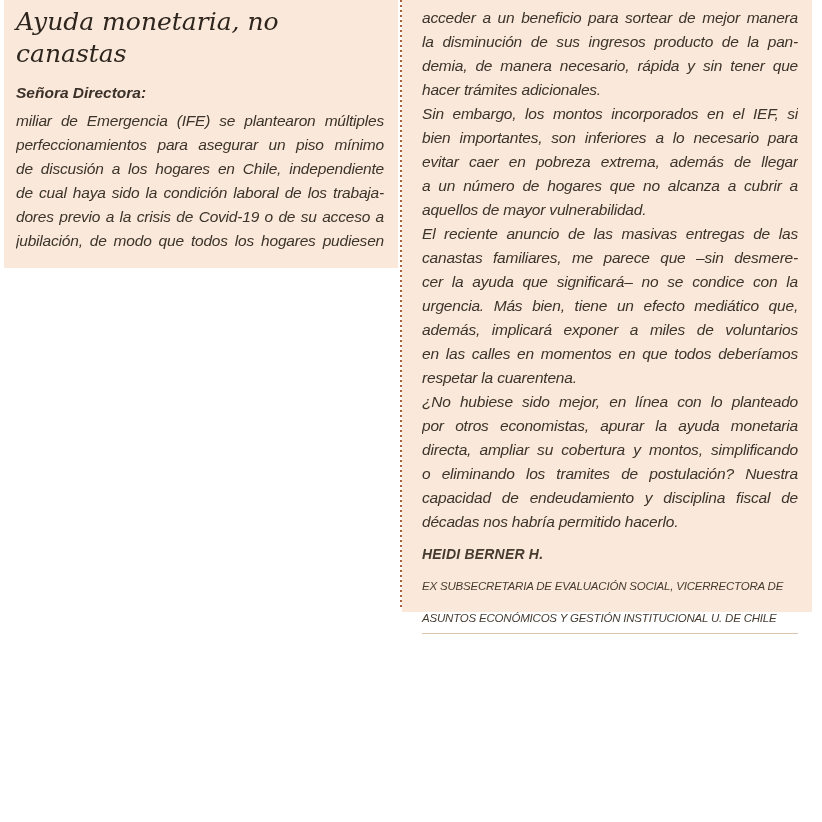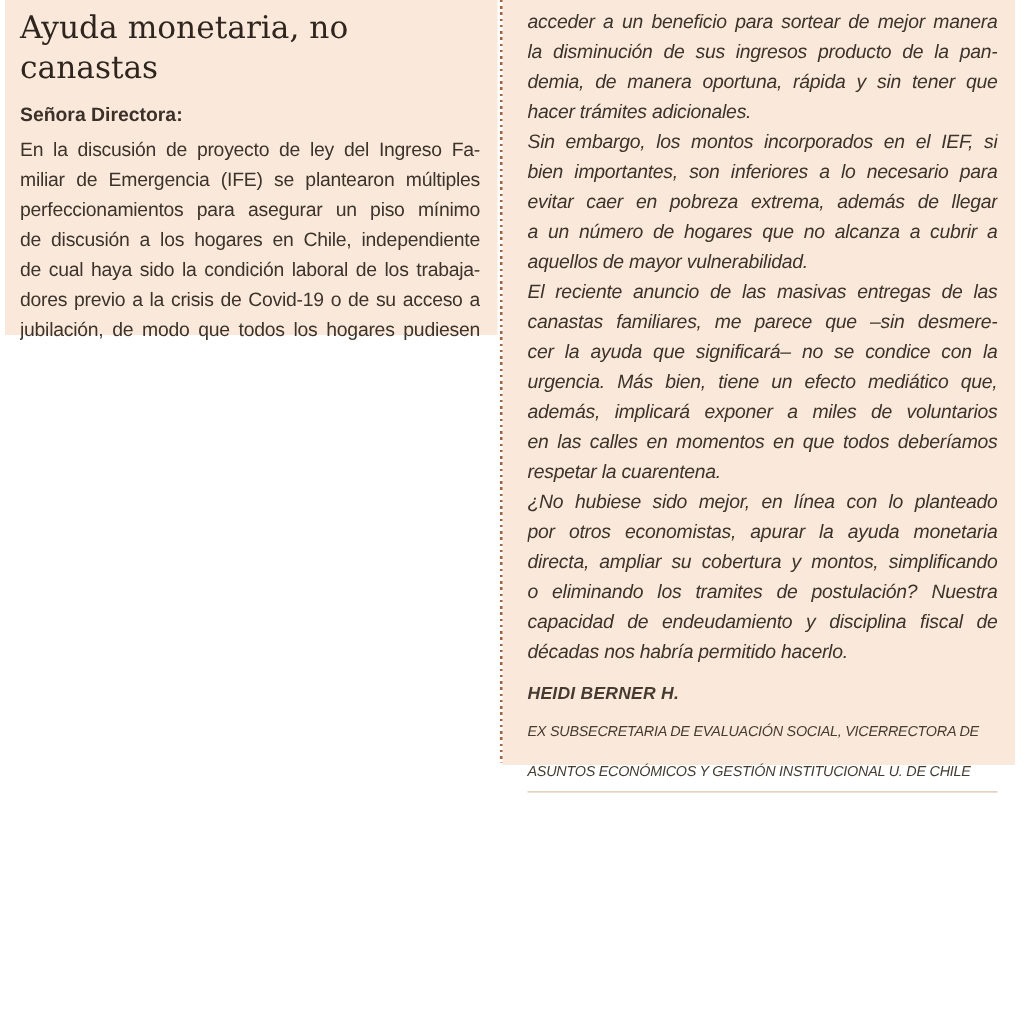--- a/index.html
+++ b/index.html
@@ -21,20 +21,21 @@
   
   .col-left {
     position: absolute;
     left: 4px;
     top: 0;
     width: 394px;
     height: 268px;
     background: #FAE9DB;
     box-sizing: border-box;
     padding: 4px 12px 0 10px;
+    font-style: italic;
   }
   h1.title {
     margin: 2px 0 12px 2px;
     font-family: "DejaVu Serif", "Liberation Serif", serif;
     font-weight: normal;
     font-size: 25px;
     line-height: 32px;
     color: #2E261E;
     letter-spacing: 0;
   }
@@ -112,37 +113,36 @@
 </style>
 </head>
 <body>
 
 <div class="page">
 
   <section class="col-left">
     <h1 class="title">Ayuda monetaria, no canastas</h1>
     <p class="salutation">Señora Directora:</p>
     <div class="body">
-      <div class="ln">En la discusión de proyecto de ley del Ingreso Fa-</div>
       <div class="ln">miliar de Emergencia (IFE) se plantearon múltiples</div>
       <div class="ln">perfeccionamientos para asegurar un piso mínimo</div>
       <div class="ln">de discusión a los hogares en Chile, independiente</div>
       <div class="ln">de cual haya sido la condición laboral de los trabaja-</div>
       <div class="ln">dores previo a la crisis de Covid-19 o de su acceso a</div>
       <div class="ln">jubilación, de modo que todos los hogares pudiesen</div>
     </div>
   </section>
 
   <div class="divider"></div>
 
   <section class="col-right">
     <div class="body">
       <div class="ln">acceder a un beneficio para sortear de mejor manera</div>
       <div class="ln">la disminución de sus ingresos producto de la pan-</div>
-      <div class="ln">demia, de manera oportuna, rápida y sin tener que</div>
+      <div class="ln">demia, de manera necesario, rápida y sin tener que</div>
       <div class="ln pe">hacer trámites adicionales.</div>
       <div class="ln">Sin embargo, los montos incorporados en el IEF, si</div>
       <div class="ln">bien importantes, son inferiores a lo necesario para</div>
       <div class="ln">evitar caer en pobreza extrema, además de llegar</div>
       <div class="ln">a un número de hogares que no alcanza a cubrir a</div>
       <div class="ln pe">aquellos de mayor vulnerabilidad.</div>
       <div class="ln">El reciente anuncio de las masivas entregas de las</div>
       <div class="ln">canastas familiares, me parece que –sin desmere-</div>
       <div class="ln">cer la ayuda que significará– no se condice con la</div>
       <div class="ln">urgencia. Más bien, tiene un efecto mediático que,</div>

